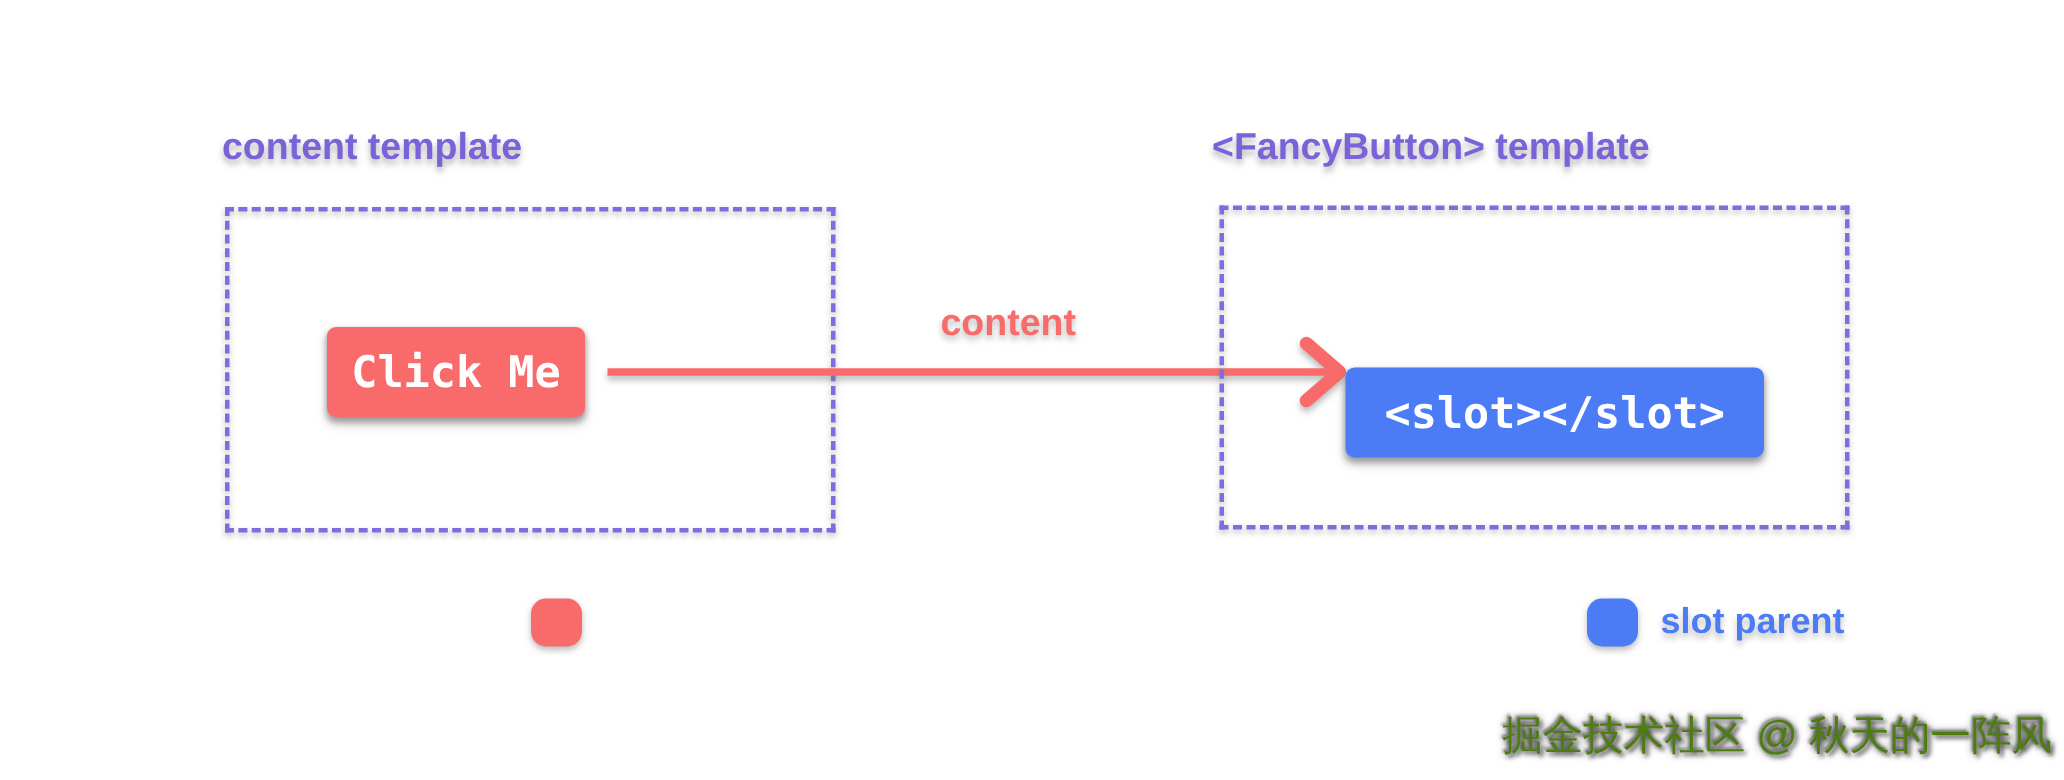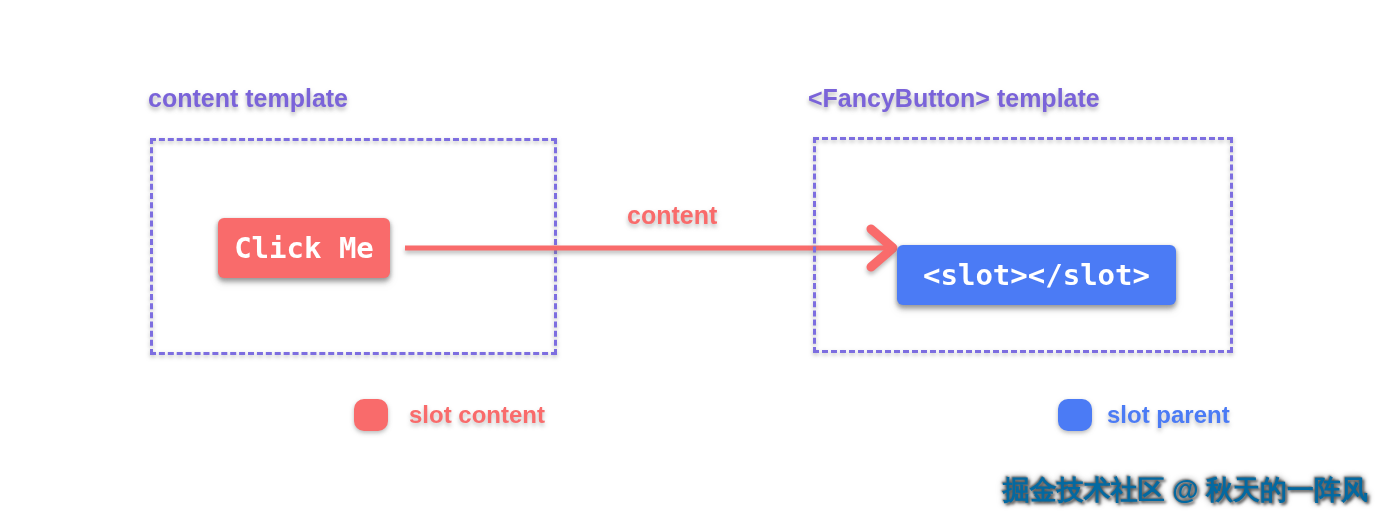--- a/index.html
+++ b/index.html
@@ -60,22 +60,22 @@
   .legend-label{
     position:absolute;
     font-size:24px;font-weight:bold;
     text-shadow:0 3px 4px rgba(120,120,120,0.45);
     white-space:nowrap;
   }
   .legend-label.red{ color:#f96b6b; }
   .legend-label.blue{ color:#4b7bf5; }
   .watermark{
     position:absolute;
-    font-size:27px;font-weight:bold;
-    color:#0369a1;
+    font-size:27px;font-weight:normal;
+    color:#4d7c0f;
     text-shadow:2px 2px 3px #565656, -1px -1px 2px #6a6a6a, 0 0 6px #5a5a5a;
     white-space:nowrap;
     padding-left:44px;
   }
 </style>
 </head>
 <body>
 
 <div class="stage">
 
@@ -91,20 +91,19 @@
   </svg>
   <div class="arrow-label" style="left:627px;top:201px;">content</div>
 
   <div class="panel-title" style="left:808px;top:84px;">&lt;FancyButton&gt; template</div>
 
   <div class="dash-box" style="left:813px;top:137px;width:420px;height:216px;">
     <div class="token-box slot-outlet-box" style="left:81px;top:77px;width:279px;height:60px;margin-top:28px;">&lt;slot&gt;&lt;/slot&gt;</div>
   </div>
 
   <div class="legend-swatch slot-content-box" style="left:354px;top:399px;"></div>
-  <div class="legend-label red" style="left:409px;top:401px;">slot content</div>
 
   <div class="legend-swatch slot-outlet-box" style="left:1058px;top:399px;"></div>
   <div class="legend-label blue" style="left:1107px;top:401px;">slot parent</div>
 
   <div class="watermark" style="right:8px;top:472px;">掘金技术社区 @ 秋天的一阵风</div>
 
 </div>
 
 </body></html>

